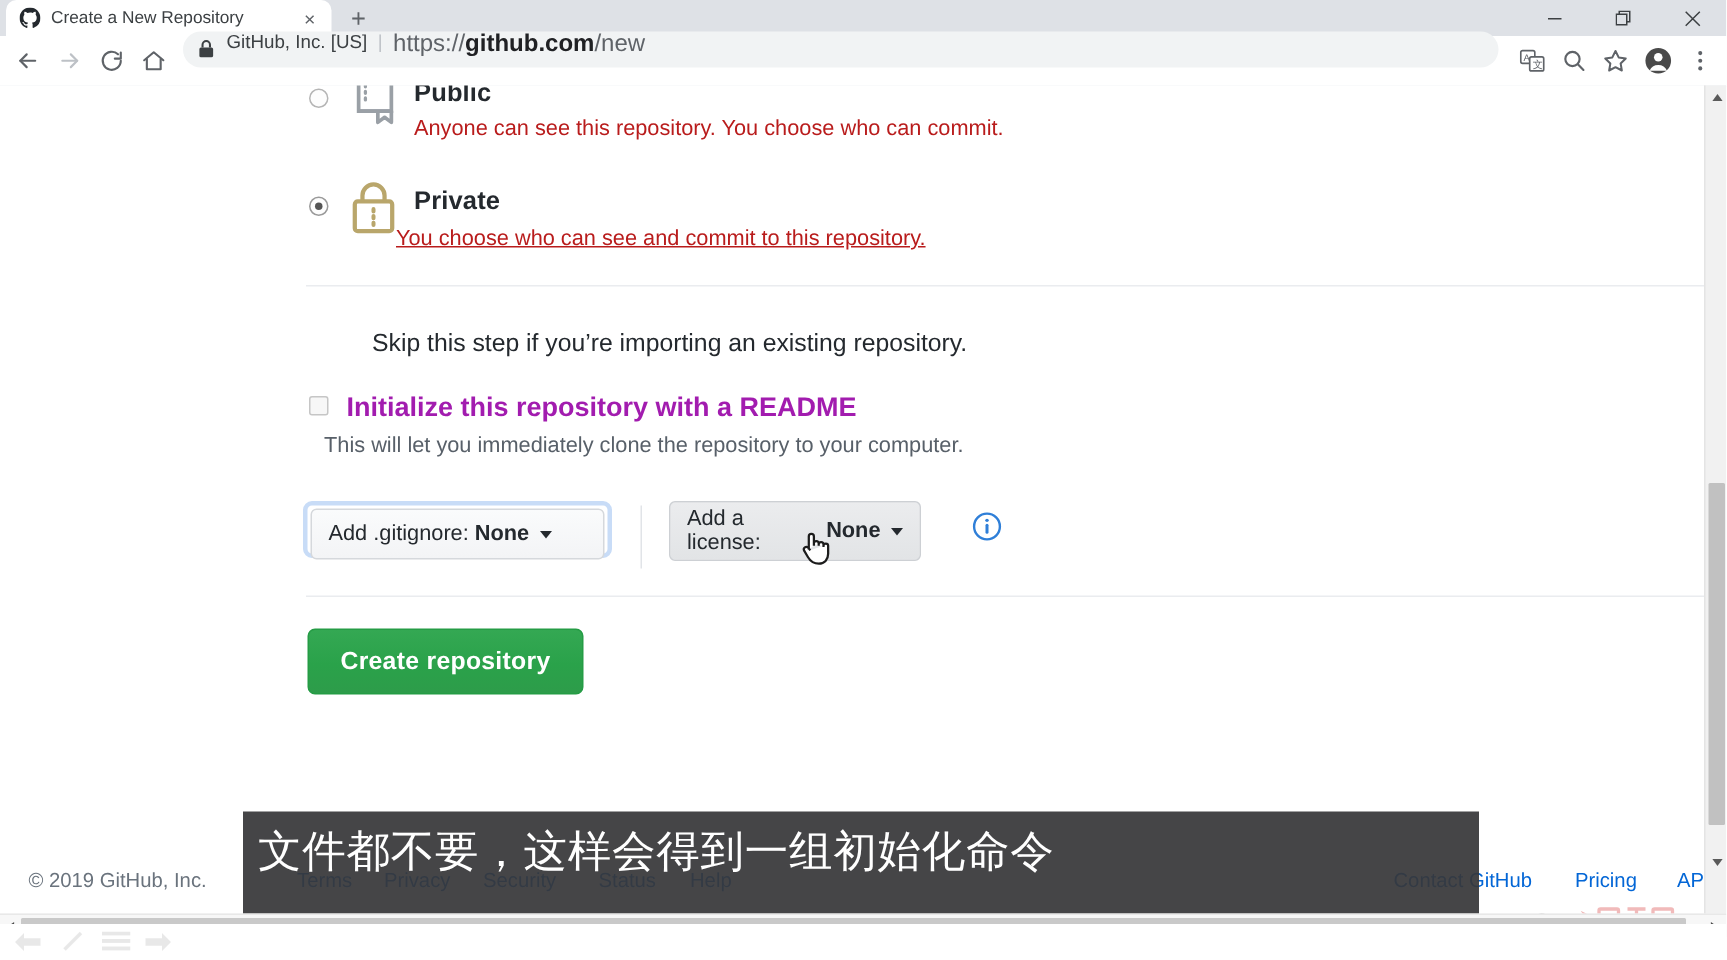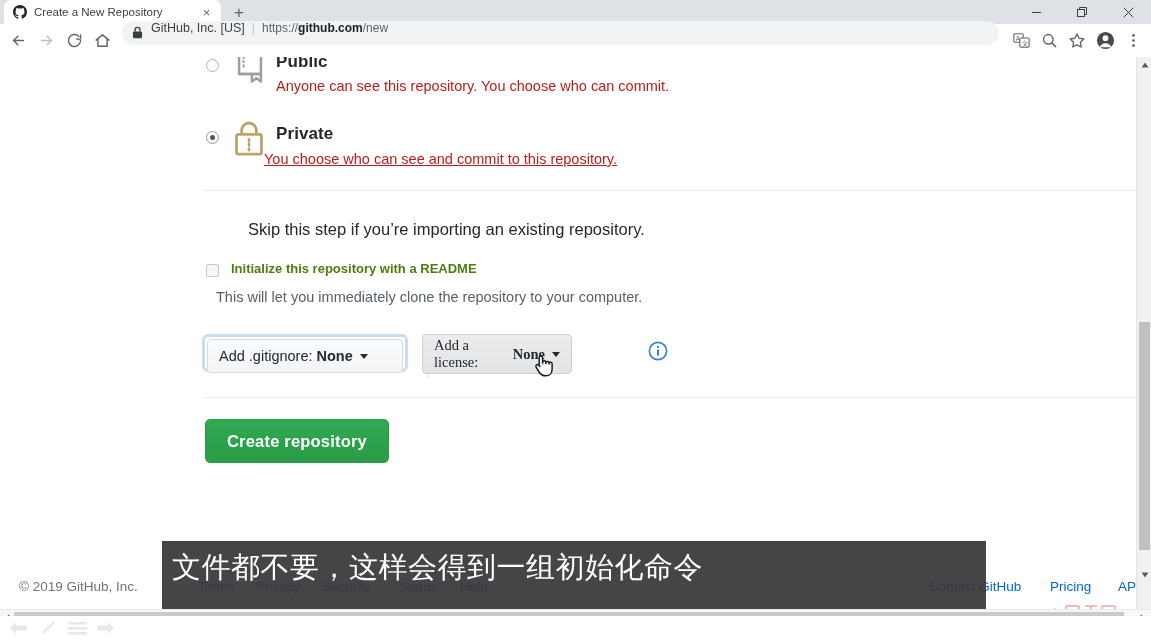--- a/index.html
+++ b/index.html
@@ -68,21 +68,21 @@
   .tb-icon.nav { margin-left: 4px; }
   .omnibox {
     flex: 1 1 auto; height: 24px; margin: 0 8px 16px 6px;
     background: #f1f3f4; border-radius: 12px;
     display: flex; padding: 0 10px;
     min-width: 0;
   }
   .omni-lock { margin-right: 8px; display: flex; align-items: center; color: #3c4043; }
   .omni-org { font-size: 12.5px; color: #3c4043; white-space: nowrap; }
   .omni-sep { color: #bdc1c6; margin: 0 7px; font-size: 12.5px; }
-  .omni-url { font-size: 12px; color: #5f6368; white-space: nowrap; }
+  .omni-url { font-size: 16px; color: #5f6368; white-space: nowrap; }
   .omni-url b { color: #202124; font-weight: 700; }
   .tb-right { display: flex; align-items: center; flex: 0 0 auto; padding-right: 4px; }
 
   
   .viewport {
     position: absolute; left: 0; top: 57px; width: 1136px; height: 568px;
     background: #ffffff; overflow: hidden;
   }
   .content { position: absolute; left: 0; top: 0; width: 1136px; }
 
@@ -100,21 +100,21 @@
   .opt-desc { font-size: 14.5px; color: #b91c1c; }
 
   .divider { position: absolute; left: 204px; width: 936px; height: 1px; background: #eaecef; }
 
   .skip-text { position: absolute; left: 204px; font-size: 16.5px; color: #24292e; margin-left: 44px; }
 
   .checkbox {
     position: absolute; width: 13px; height: 13px; box-sizing: border-box;
     border: 1px solid #c6c6c6; background: #f7f7f7; border-radius: 2px;
   }
-  .cb-label { position: absolute; font-size: 13px; color: #4d7c0f; font-weight: 600; }
+  .cb-label { position: absolute; font-size: 18px; color: #a21caf; font-weight: 600; }
   .cb-desc  { position: absolute; font-size: 14.5px; color: #586069; }
 
   .btn-dd {
     position: absolute; height: 34px; box-sizing: border-box;
     border: 1px solid #d5d8dc; border-radius: 4px;
     background: linear-gradient(180deg,#fafbfc 0%,#f3f4f6 100%);
     display: flex; align-items: center; padding: 0 11px;
     font-size: 14.5px; color: #24292e;
   }
   .btn-dd .lbl { font-weight: 400; }
@@ -337,21 +337,21 @@
 
       <div class="focus-ring" style="left:202px; top:277px; width:206px; height:38px;"></div>
       <div class="btn-dd" style="left:207px; top:282px; width:196px;">
         <span class="lbl">Add .gitignore:</span>
         <span class="val">None</span>
         <span class="caret"></span>
       </div>
 
       <div class="vsep" style="left:427px; top:280px; height:42px;"></div>
 
-      <div class="btn-dd hovered" style="left:422px; top:277px; width:150px; height:40px;font-family:Liberation Serif, serif;">
+      <div class="btn-dd hovered" style="left:446px; top:277px; width:168px; height:40px;">
         <span class="lbl">Add a license:</span>
         <span class="val">None</span>
         <span class="caret"></span>
       </div>
 
       <span class="info-icon" style="left:648px; top:284px;">
         <svg width="20" height="20" viewBox="0 0 20 20">
           <circle cx="10" cy="10" r="8.6" fill="none" stroke="#2f7fd8" stroke-width="1.6"></circle>
           <circle cx="10" cy="5.9" r="1.15" fill="#2f7fd8"></circle>
           <rect x="9" y="8.2" width="2" height="6.6" rx="1" fill="#2f7fd8"></rect>

